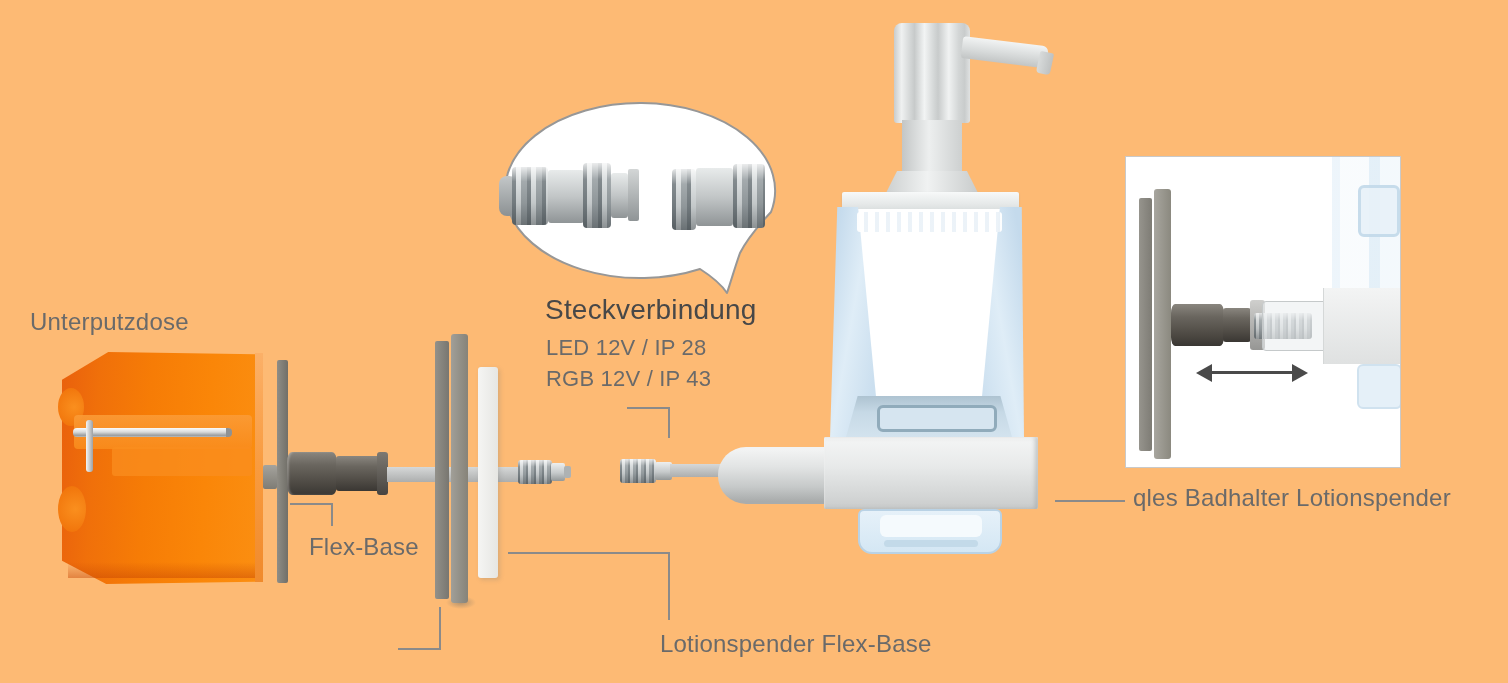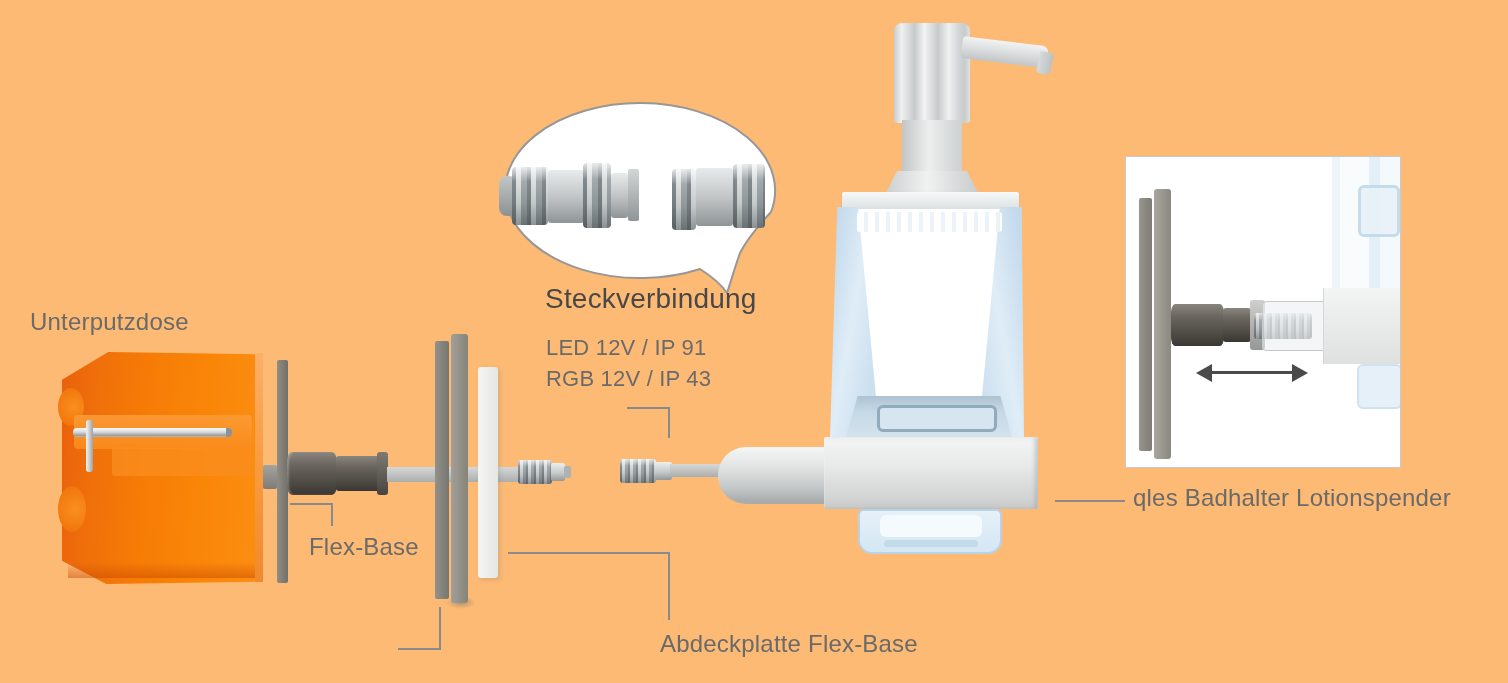--- a/index.html
+++ b/index.html
@@ -133,19 +133,19 @@
   <div class="ln" style="left:398px;top:648px;width:43px;height:2px;"></div>
   <div class="ln" style="left:439px;top:607px;width:2px;height:43px;"></div>
   <div class="ln" style="left:508px;top:552px;width:162px;height:2px;"></div>
   <div class="ln" style="left:668px;top:552px;width:2px;height:68px;"></div>
   <div class="ln" style="left:627px;top:407px;width:43px;height:2px;"></div>
   <div class="ln" style="left:668px;top:407px;width:2px;height:31px;"></div>
   <div class="ln" style="left:1055px;top:500px;width:70px;height:2px;"></div>
 
   <div class="lbl" style="left:30px;top:309px;">Unterputzdose</div>
   <div class="lbl" style="left:309px;top:534px;">Flex-Base</div>
-  <div class="lbl lbl-big" style="left:545px;top:284px;">Steckverbindung</div>
-  <div class="lbl lbl-spec" style="left:546px;top:336px;">LED 12V / IP 91</div>
+  <div class="lbl lbl-big" style="left:545px;top:295px;">Steckverbindung</div>
+  <div class="lbl lbl-spec" style="left:546px;top:336px;">LED 12V / IP 28</div>
   <div class="lbl lbl-spec" style="left:546px;top:367px;">RGB 12V / IP 43</div>
-  <div class="lbl" style="left:660px;top:631px;">Abdeckplatte Flex-Base</div>
+  <div class="lbl" style="left:660px;top:631px;">Lotionspender Flex-Base</div>
   <div class="lbl" style="left:1133px;top:485px;text-align:center;">qles Badhalter Lotionspender</div>
 
 </div>
 
 </body></html>

